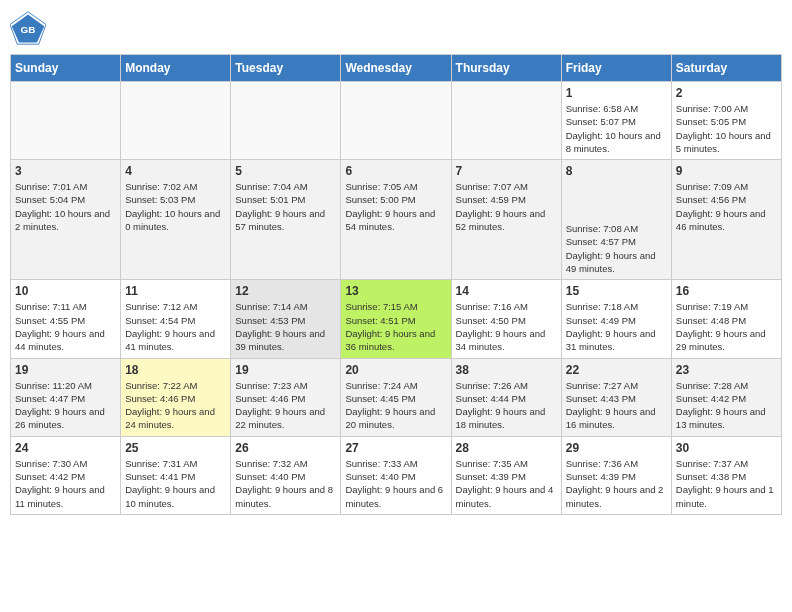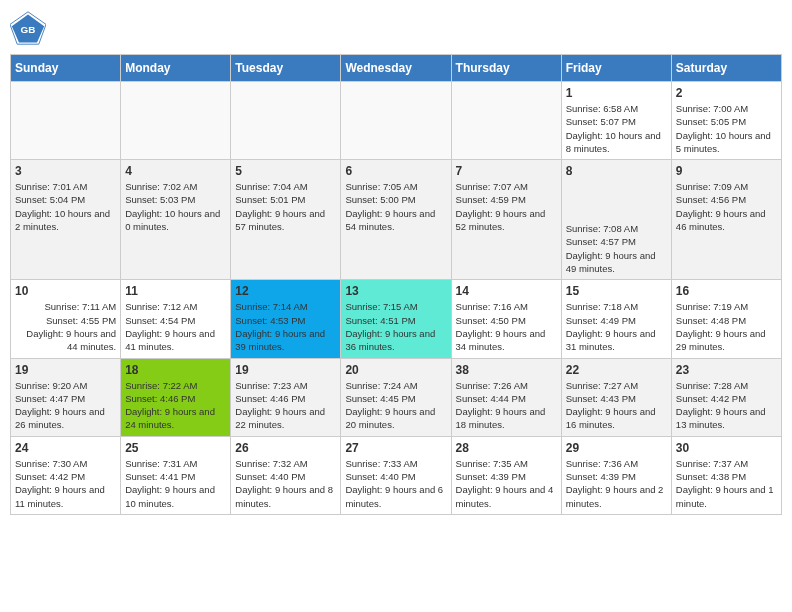--- a/index.html
+++ b/index.html
@@ -183,37 +183,37 @@
         <td style="background-color: rgb(242, 242, 242);">
           <div class="day-number">9</div>
           <div class="day-info" style="white-space: pre-line;">Sunrise: 7:09 AM
 Sunset: 4:56 PM
 Daylight: 9 hours and 46 minutes.</div>
         </td>
       </tr>
       <tr>
         <td style="background-color: rgb(255, 255, 255);">
           <div class="day-number">10</div>
-          <div class="day-info" style="white-space: pre-line; text-align: right;">Sunrise: 7:11 AM
+          <div class="day-info" style="white-space: pre-line;">Sunrise: 7:11 AM
 Sunset: 4:55 PM
 Daylight: 9 hours and 44 minutes.</div>
         </td>
         <td style="background-color: rgb(255, 255, 255);">
           <div class="day-number">11</div>
           <div class="day-info" style="white-space: pre-line;">Sunrise: 7:12 AM
 Sunset: 4:54 PM
 Daylight: 9 hours and 41 minutes.</div>
         </td>
-        <td style="background-color: #0ea5e9;">
+        <td style="background-color: #e5e5e5;">
           <div class="day-number">12</div>
           <div class="day-info" style="white-space: pre-line;">Sunrise: 7:14 AM
 Sunset: 4:53 PM
 Daylight: 9 hours and 39 minutes.</div>
         </td>
-        <td style="background-color: #5eead4;">
+        <td style="background-color: #bef264;">
           <div class="day-number">13</div>
           <div class="day-info" style="white-space: pre-line;">Sunrise: 7:15 AM
 Sunset: 4:51 PM
 Daylight: 9 hours and 36 minutes.</div>
         </td>
         <td style="background-color: rgb(255, 255, 255);">
           <div class="day-number">14</div>
           <div class="day-info" style="white-space: pre-line;">Sunrise: 7:16 AM
 Sunset: 4:50 PM
 Daylight: 9 hours and 34 minutes.</div>
@@ -227,25 +227,25 @@
         <td style="background-color: rgb(255, 255, 255);">
           <div class="day-number">16</div>
           <div class="day-info" style="white-space: pre-line;">Sunrise: 7:19 AM
 Sunset: 4:48 PM
 Daylight: 9 hours and 29 minutes.</div>
         </td>
       </tr>
       <tr>
         <td style="background-color: rgb(242, 242, 242);">
           <div class="day-number">19</div>
-          <div class="day-info" style="white-space: pre-line;">Sunrise: 9:20 AM
+          <div class="day-info" style="white-space: pre-line;">Sunrise: 11:20 AM
 Sunset: 4:47 PM
 Daylight: 9 hours and 26 minutes.</div>
         </td>
-        <td style="background-color: #84cc16;">
+        <td style="background-color: #fef9c3;">
           <div class="day-number">18</div>
           <div class="day-info" style="white-space: pre-line;">Sunrise: 7:22 AM
 Sunset: 4:46 PM
 Daylight: 9 hours and 24 minutes.</div>
         </td>
         <td style="background-color: rgb(242, 242, 242);">
           <div class="day-number">19</div>
           <div class="day-info" style="white-space: pre-line;">Sunrise: 7:23 AM
 Sunset: 4:46 PM
 Daylight: 9 hours and 22 minutes.</div>

